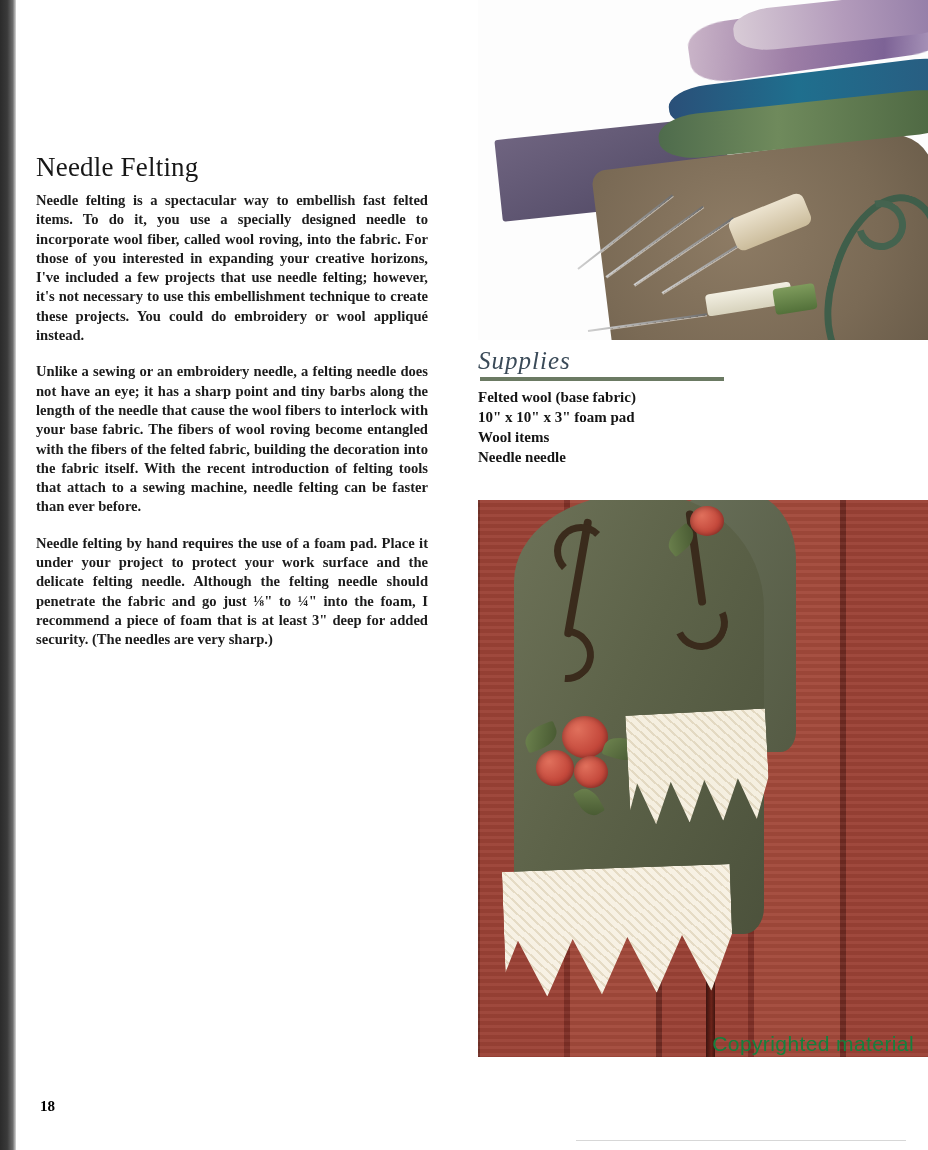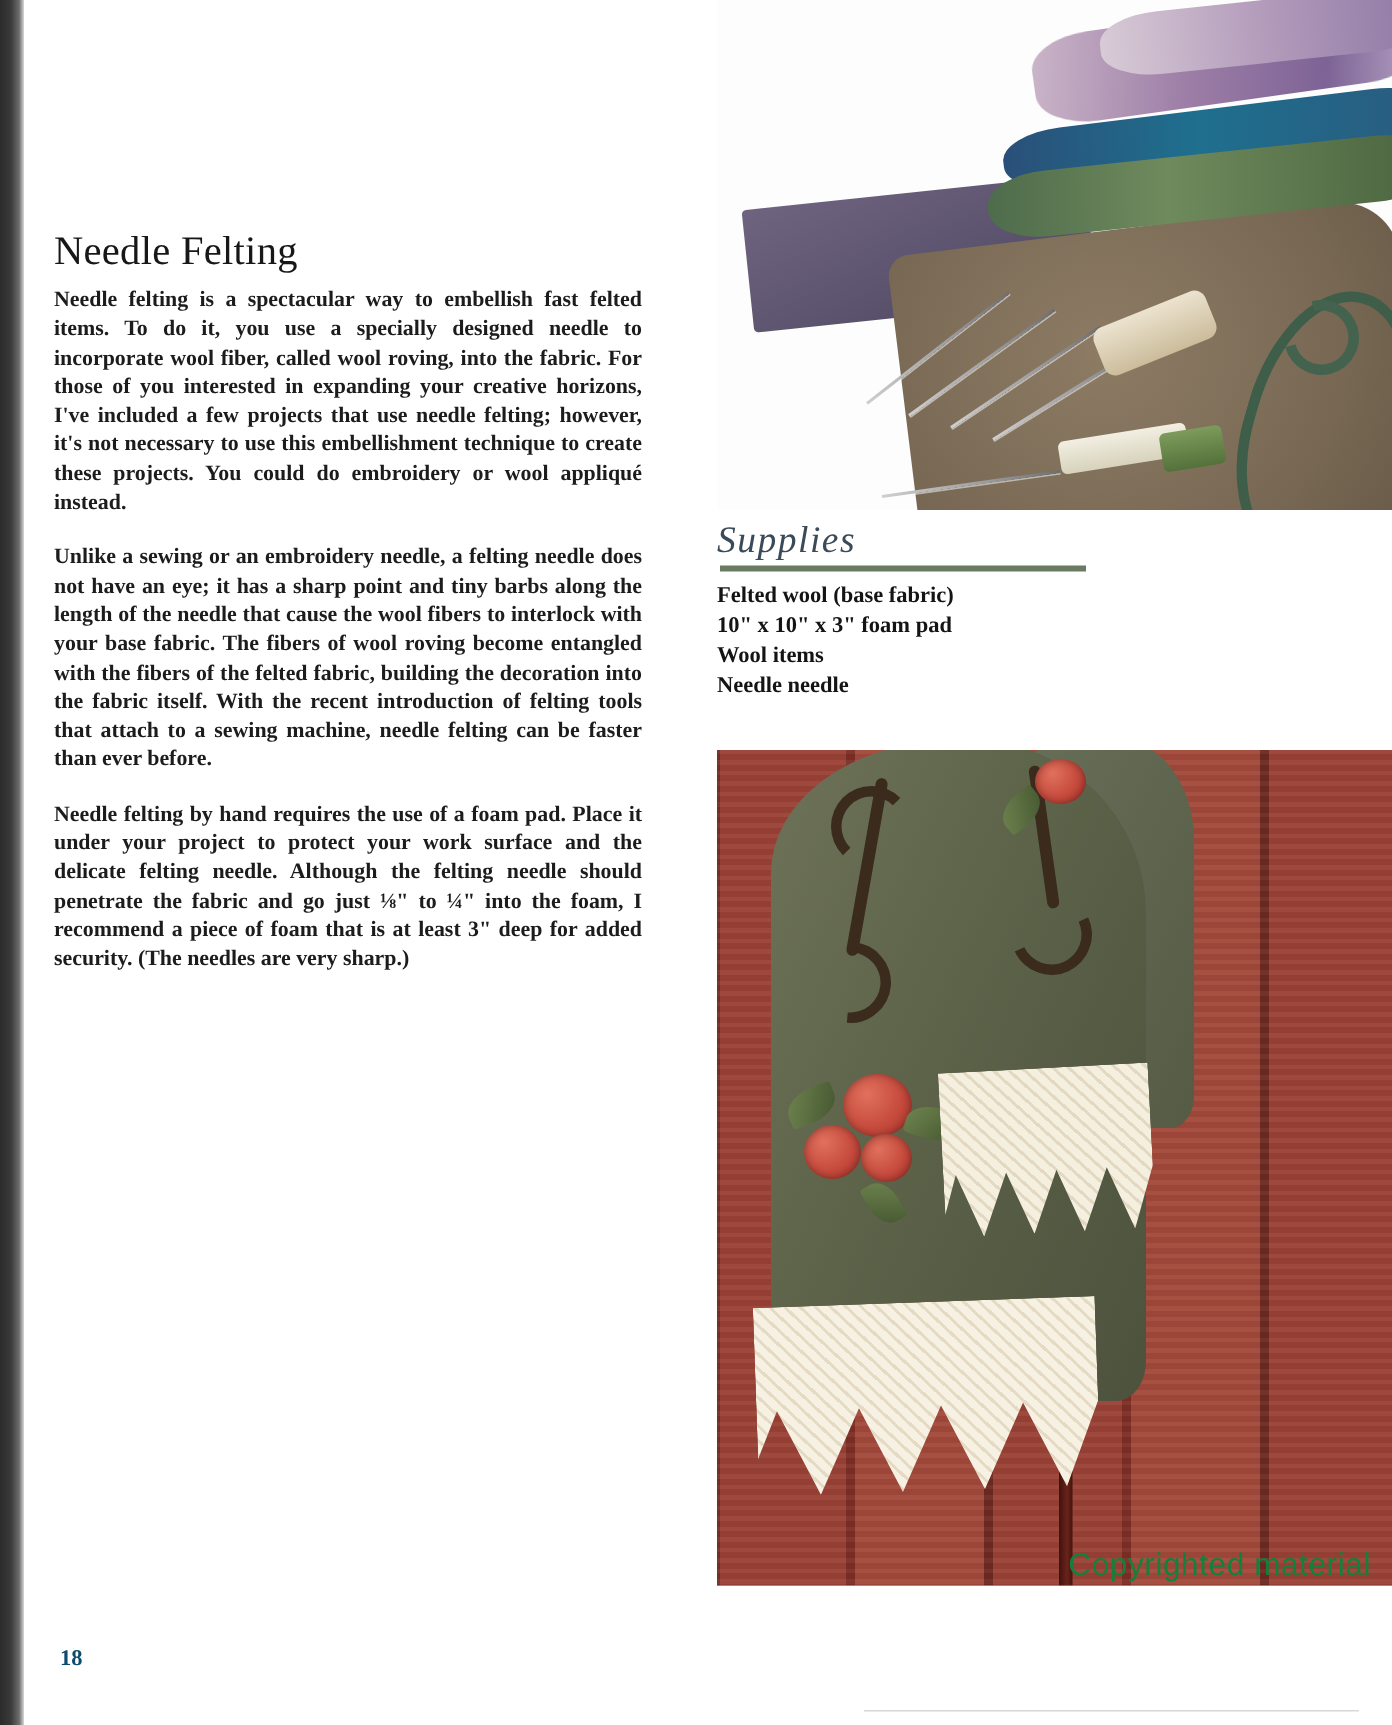--- a/index.html
+++ b/index.html
@@ -267,21 +267,21 @@
   }
 
   
   .page-number {
     position: absolute;
     left: 24px;
     top: 1098px;
     font-family: "Liberation Serif", serif;
     font-size: 15px;
     font-weight: bold;
-    color: #0c4a6e;
+    color: #000000;
   }
   .copyright-mark {
     position: absolute;
     right: 14px;
     top: 1032px;
     font-family: "Liberation Sans", sans-serif;
     font-size: 21px;
     letter-spacing: .4px;
     color: #15803d;
   }

